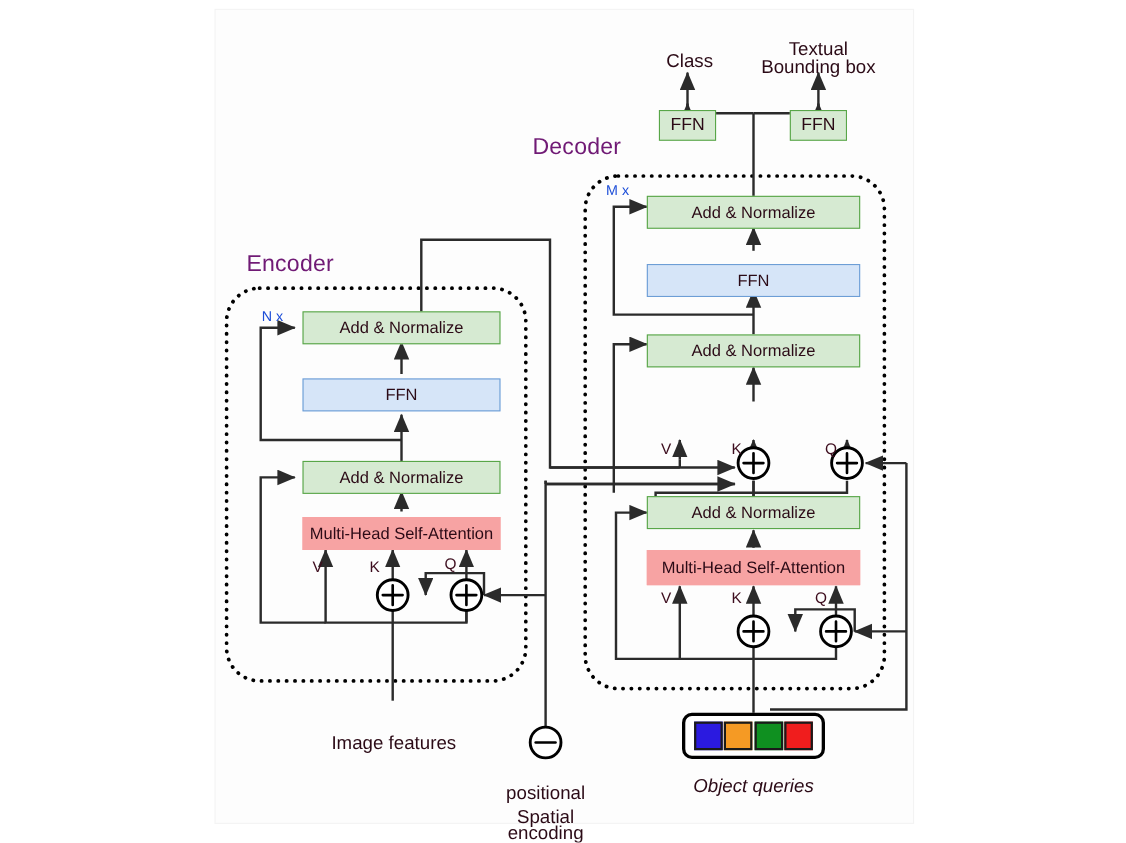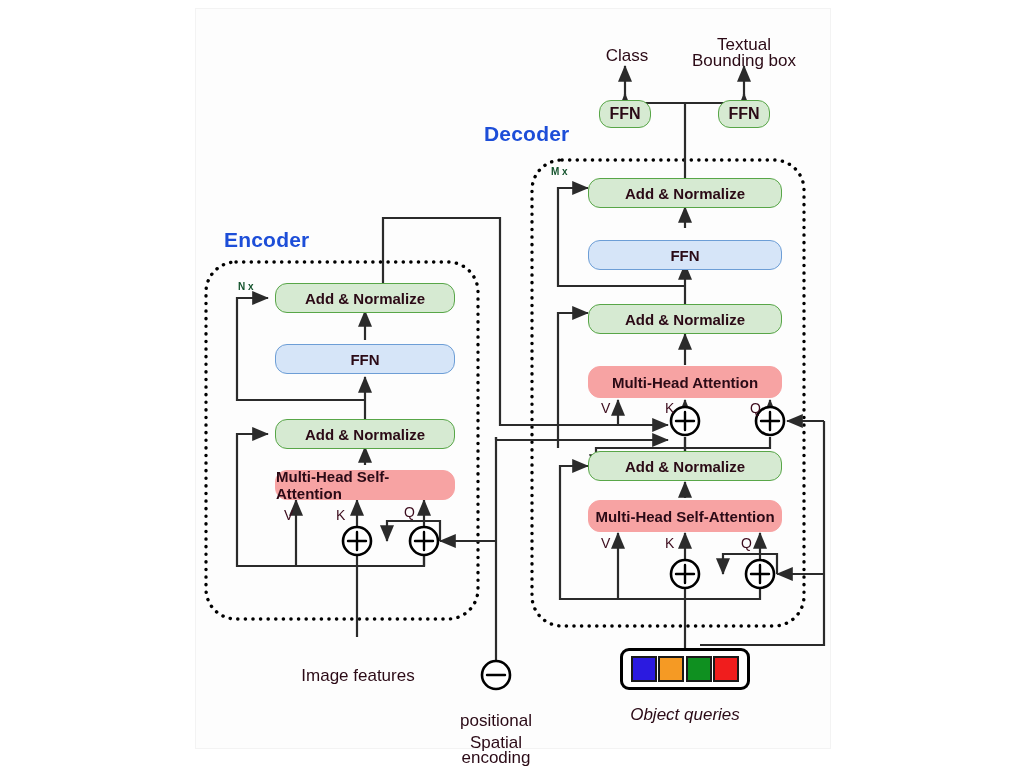--- a/index.html
+++ b/index.html
@@ -36,50 +36,48 @@
     height: 766px;
   }
   
   .lbl {
     position: absolute;
     color: #2b0a16;
     white-space: pre;
     line-height: 1.12;
   }
   .section-title {
-    font-weight: bold;
+    font-weight: normal;
     font-size: 21px;
+    color: #701a75;
+    letter-spacing: 0.2px;
+  }
+  .rep-label {
+    font-size: 13px;
     color: #1d4ed8;
-    letter-spacing: 0.2px;
-  }
-  .rep-label {
-    font-size: 10px;
-    color: #14532d;
-    font-weight: bold;
   }
   .vkq {
     font-size: 14px;
     color: #3d0d1e;
   }
   .io-label {
     font-size: 17px;
     color: #2b0a16;
     text-align: center;
   }
   
   .box {
     position: absolute;
     box-sizing: border-box;
     display: flex;
     align-items: center;
     justify-content: center;
     font-size: 15px;
     color: #2b0a16;
-    border-radius: 12px;
-    font-weight: bold;
+    border-radius: 0;
   }
   .box.green {
     background: #d6ead2;
     border: 1px solid #58a648;
   }
   .box.blue {
     background: #d6e5f8;
     border: 1px solid #6d9ed6;
   }
   .box.red {
@@ -269,21 +267,20 @@
 
   <div class="lbl vkq" style="left:284px; top:508px;">V</div>
   <div class="lbl vkq" style="left:336px; top:508px;">K</div>
   <div class="lbl vkq" style="left:404px; top:505px;">Q</div>
 
   <div class="lbl io-label" style="left:278px; top:618px; width:160px;margin-top:48px;">Image features</div>
 
   <div class="box green" style="left:588px; top:178px; width:194px; height:30px;">Add  &amp;  Normalize</div>
   <div class="box blue" style="left:588px; top:240px; width:194px; height:30px;">FFN</div>
   <div class="box green" style="left:588px; top:304px; width:194px; height:30px;">Add  &amp;  Normalize</div>
-  <div class="box red" style="left:588px; top:366px; width:194px; height:32px;">Multi-Head Attention</div>
 
   <div class="lbl vkq" style="left:601px; top:401px;">V</div>
   <div class="lbl vkq" style="left:665px; top:401px;">K</div>
   <div class="lbl vkq" style="left:750px; top:401px;">Q</div>
 
   <div class="box green" style="left:588px; top:451px; width:194px; height:30px;">Add  &amp;  Normalize</div>
   <div class="box red" style="left:588px; top:500px; width:194px; height:32px;">Multi-Head Self-Attention</div>
 
   <div class="lbl vkq" style="left:601px; top:536px;">V</div>
   <div class="lbl vkq" style="left:665px; top:536px;">K</div>

